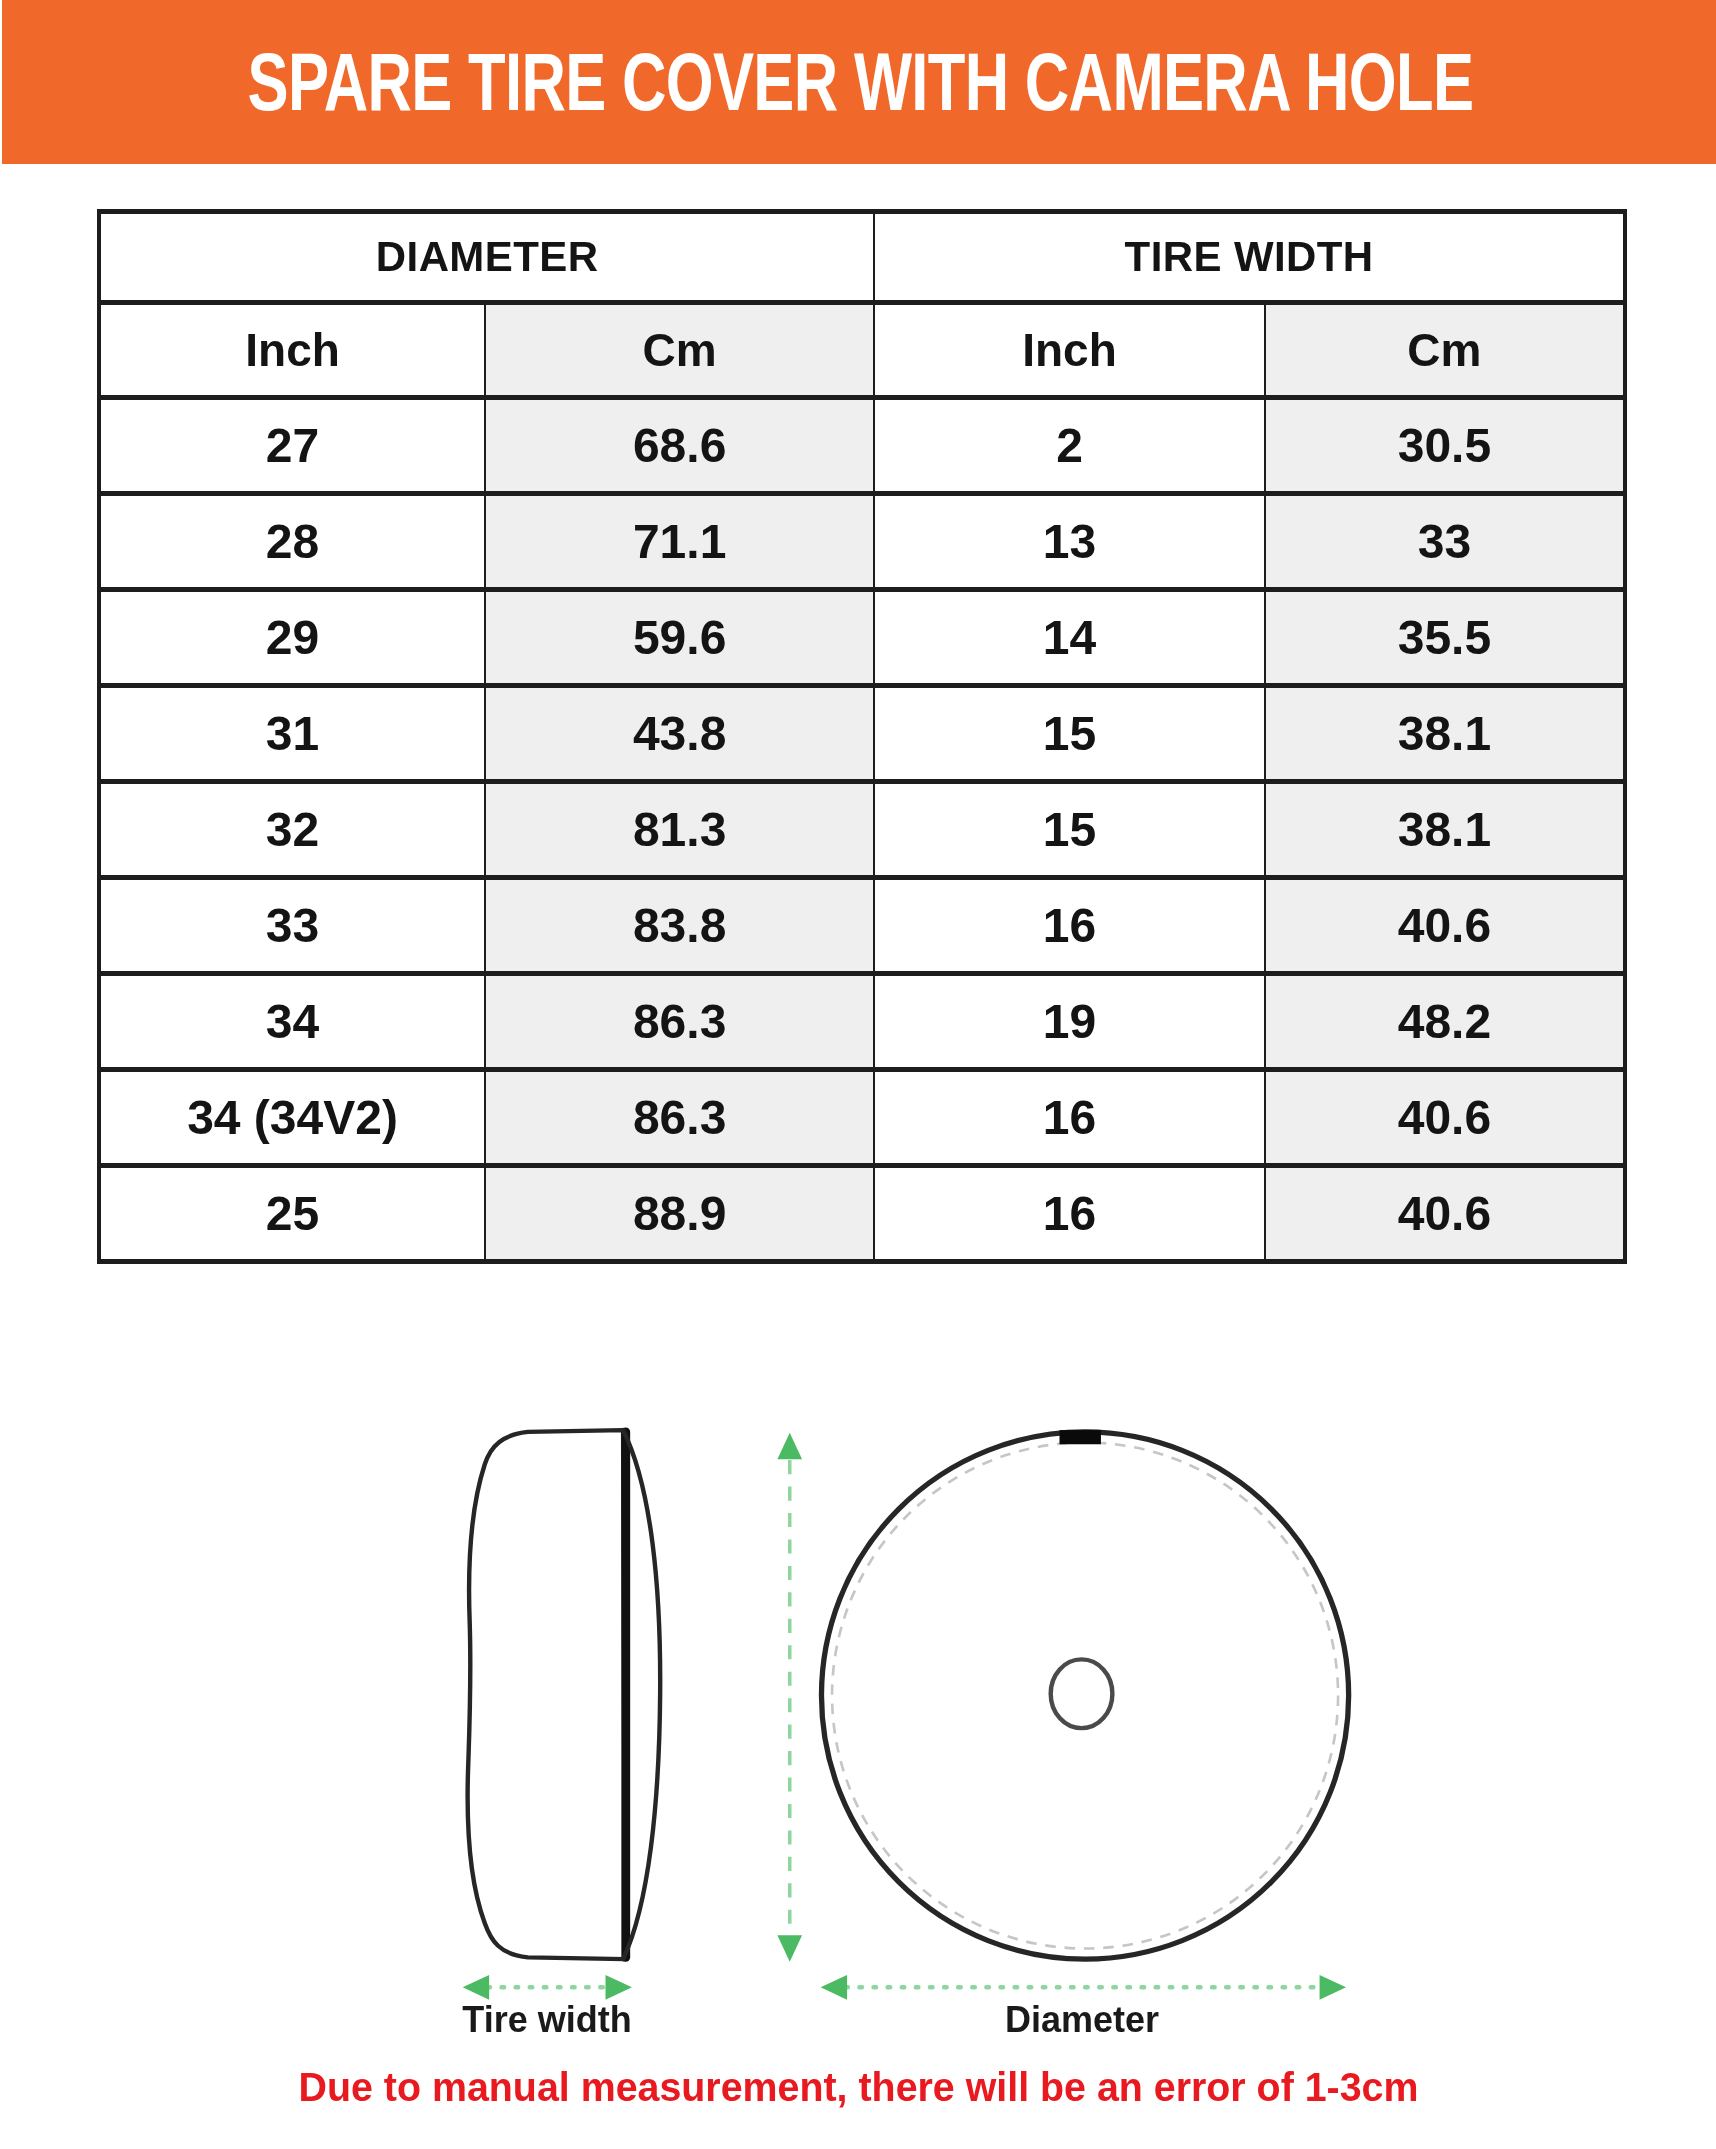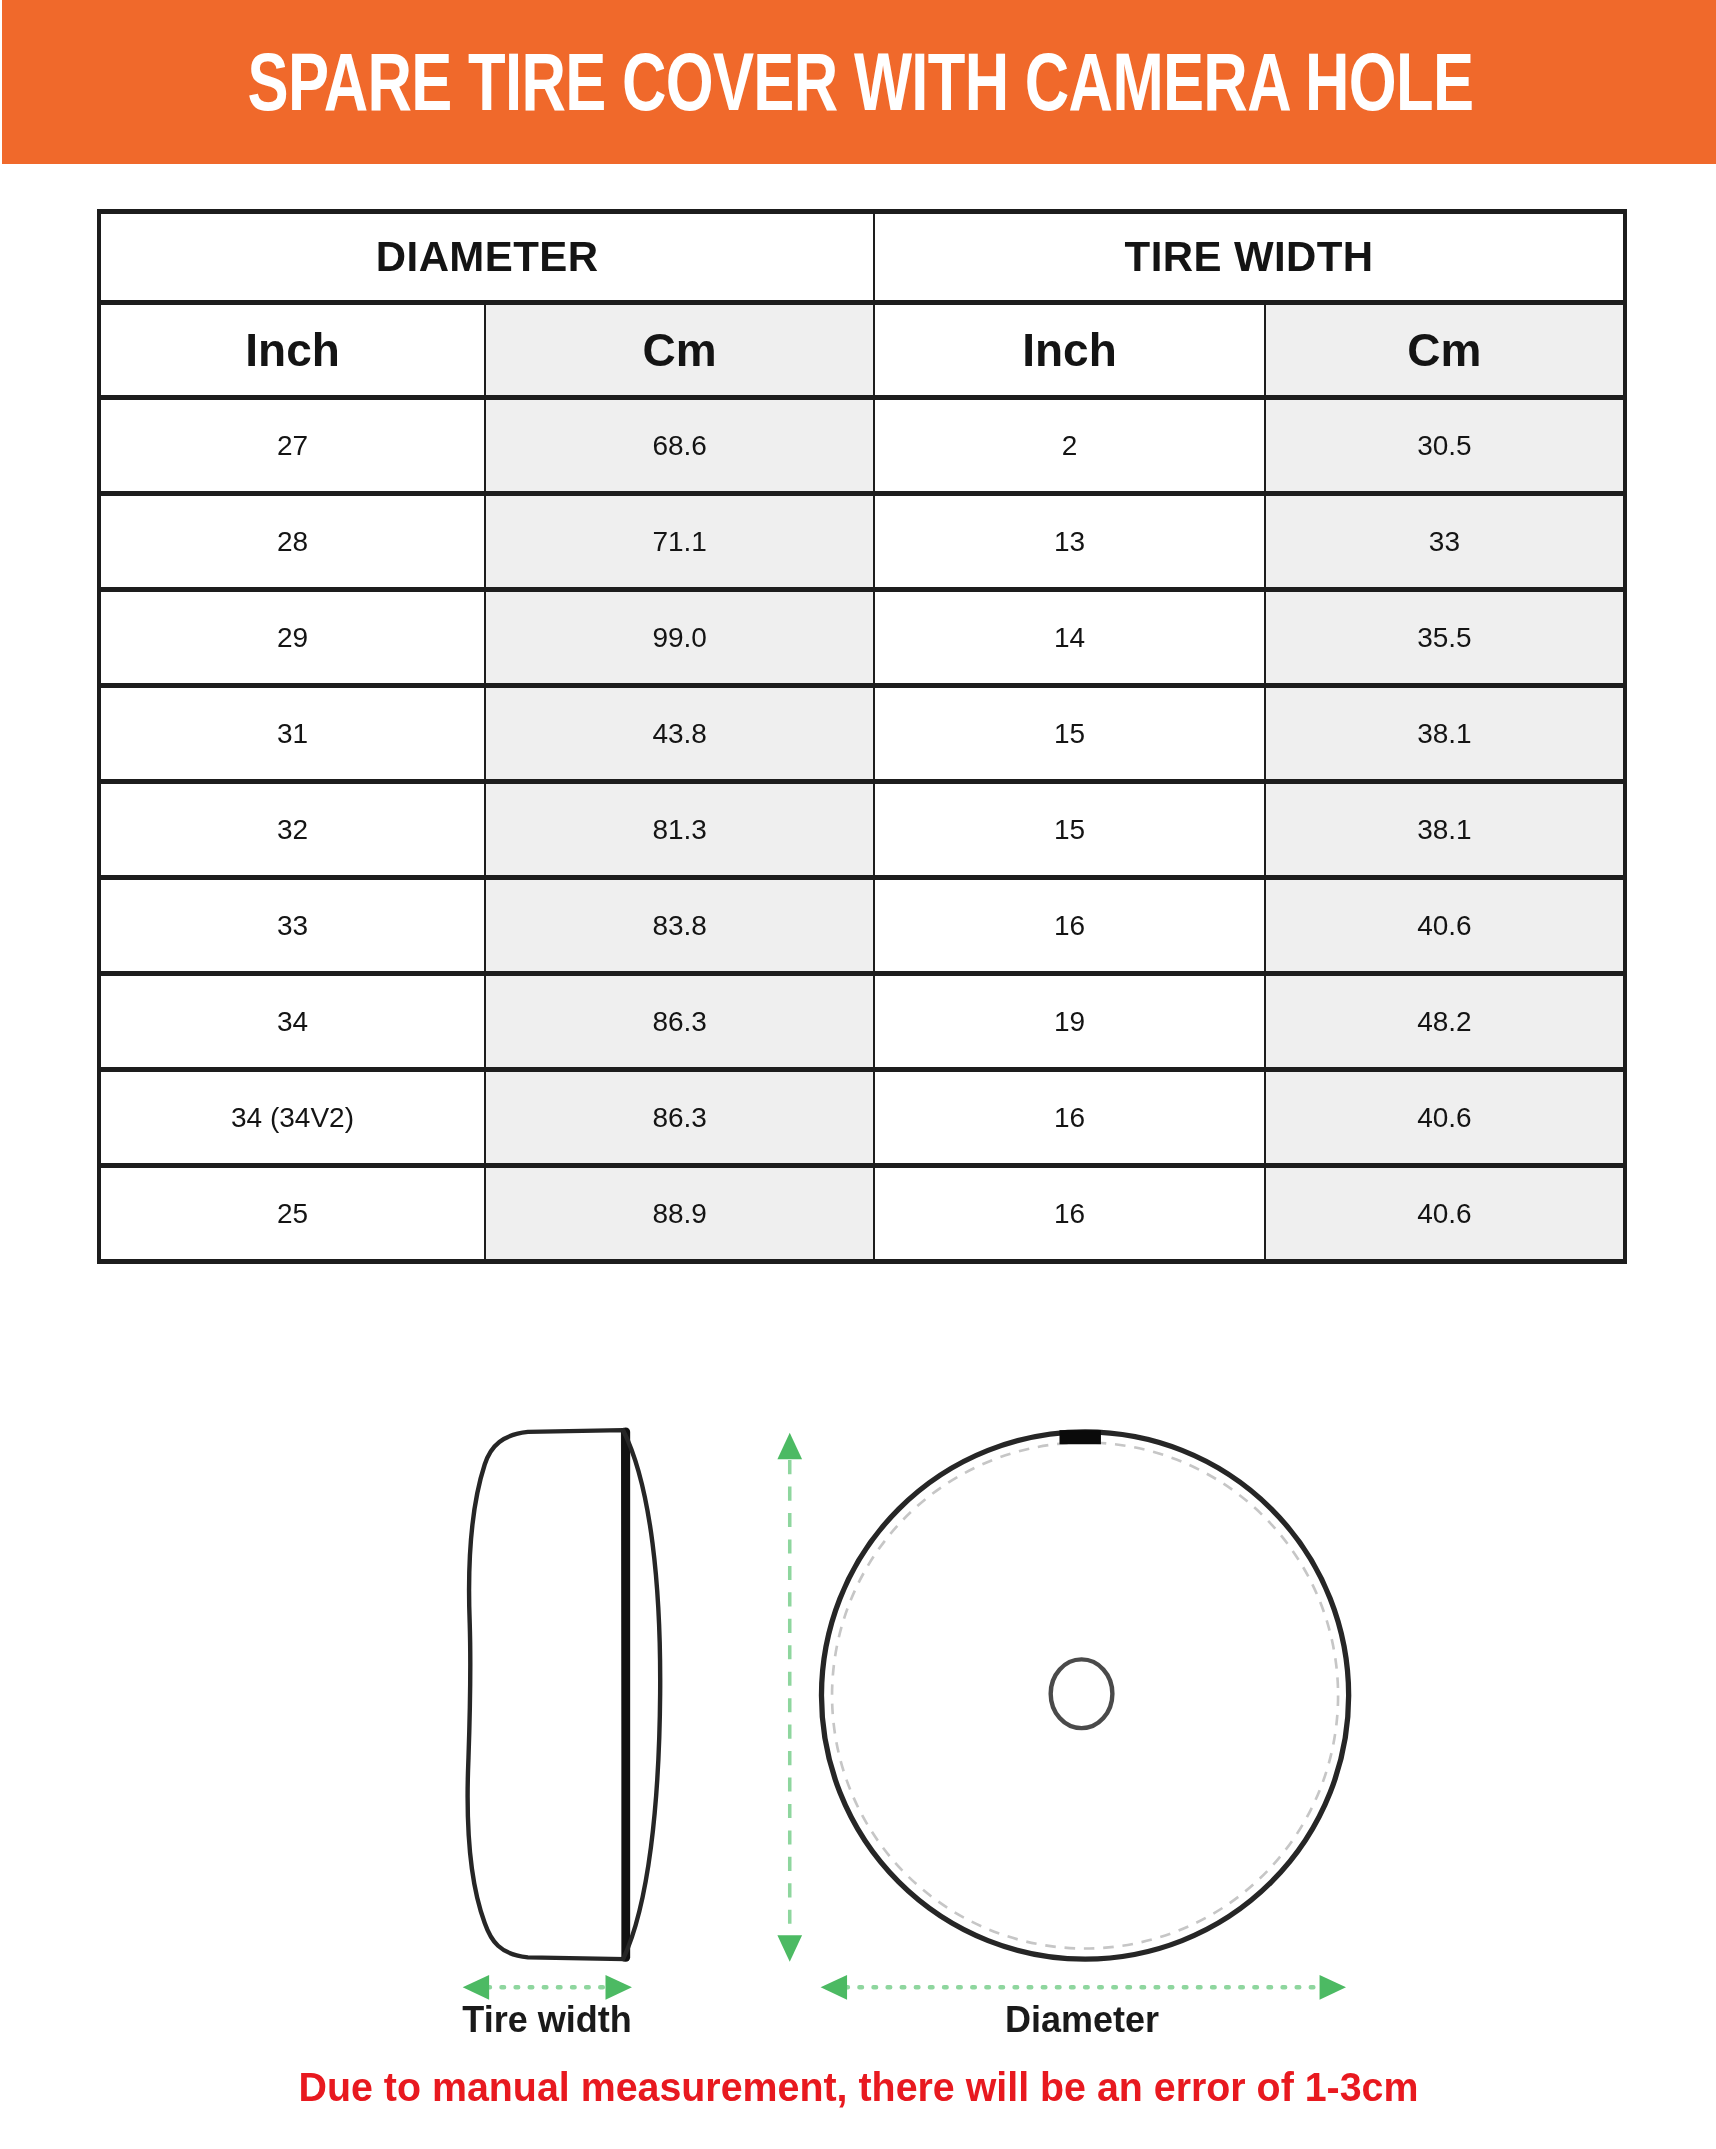--- a/index.html
+++ b/index.html
@@ -33,21 +33,21 @@
     border:4.4px solid var(--border-black);
   }
   .size-table th,.size-table td{
     border:2.6px solid var(--border-black);
     border-top-width:5.3px;border-bottom-width:5.3px;
     text-align:center;vertical-align:middle;padding:0;
     color:var(--ink);
   }
   .size-table thead tr.group-row th{height:86px;font-size:42px;font-weight:bold;letter-spacing:0.4px;}
   .size-table thead tr.sub-row th{height:90px;font-size:46px;font-weight:bold;}
-  .size-table tbody td{height:91px;font-size:28px;font-weight:normal;}
+  .size-table tbody td{height:91px;font-size:48px;font-weight:bold;}
   .size-table .cm{background:var(--cell-gray);}
   
   .diagram{position:absolute;left:0;top:1394px;width:1717px;height:670px;}
   .shape-stroke{fill:#ffffff;stroke:#262626;stroke-width:5;stroke-linejoin:round;}
   .stroke-only{fill:none;stroke:#262626;stroke-width:5;stroke-linecap:round;}
   .thick-bar{stroke:#111111;stroke-width:10;}
   .dashed-ring{fill:none;stroke:#c6c6c6;stroke-width:3;stroke-dasharray:12 10;}
   .cam-hole{fill:#ffffff;stroke:#4a4a4a;stroke-width:5;}
   .valve{fill:#0a0a0a;}
   .g-dash{stroke:var(--arrow-dash);stroke-width:4;fill:none;stroke-dasharray:16 14;}
@@ -102,21 +102,21 @@
           <td class="cm">30.5</td>
         </tr>
         <tr>
           <td>28</td>
           <td class="cm">71.1</td>
           <td>13</td>
           <td class="cm">33</td>
         </tr>
         <tr>
           <td>29</td>
-          <td class="cm">99.0</td>
+          <td class="cm">59.6</td>
           <td>14</td>
           <td class="cm">35.5</td>
         </tr>
         <tr>
           <td>31</td>
           <td class="cm">43.8</td>
           <td>15</td>
           <td class="cm">38.1</td>
         </tr>
         <tr>

